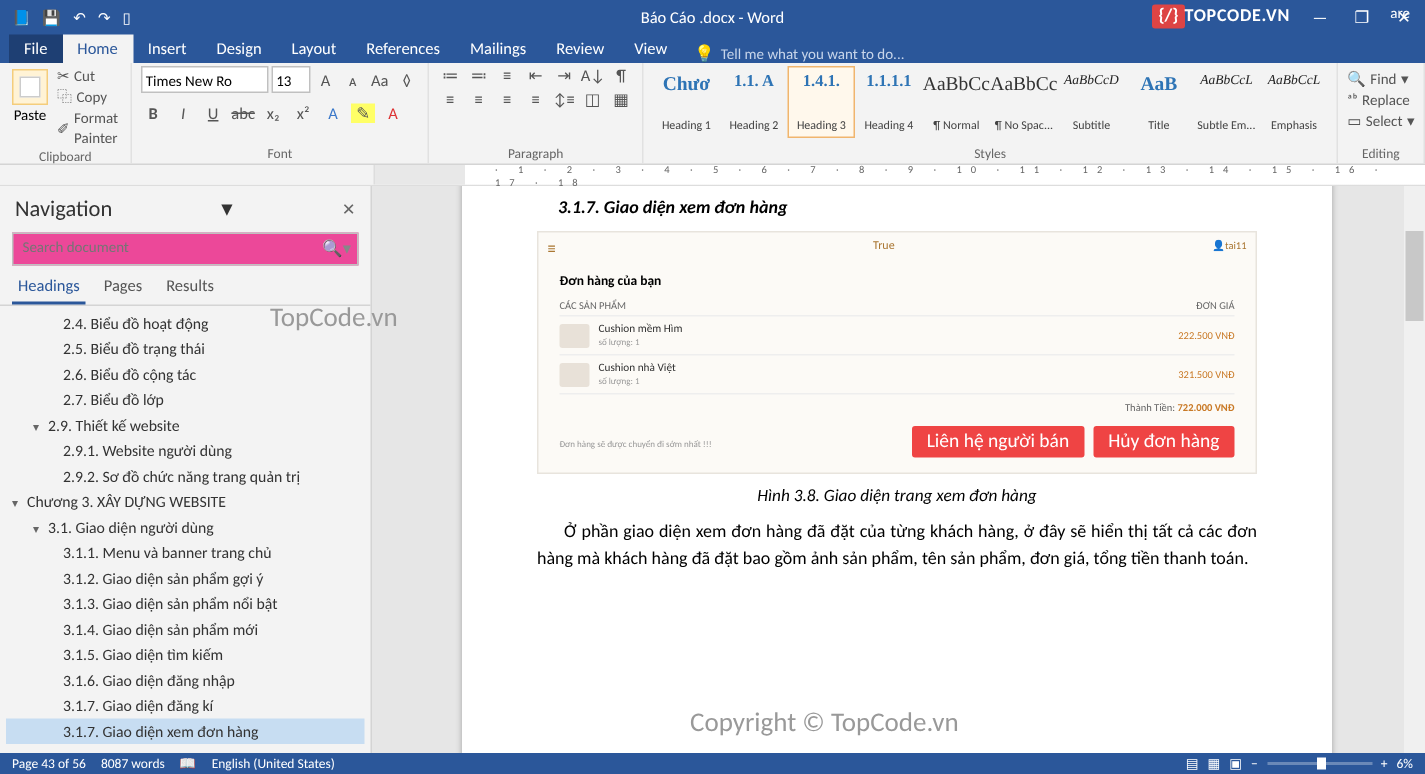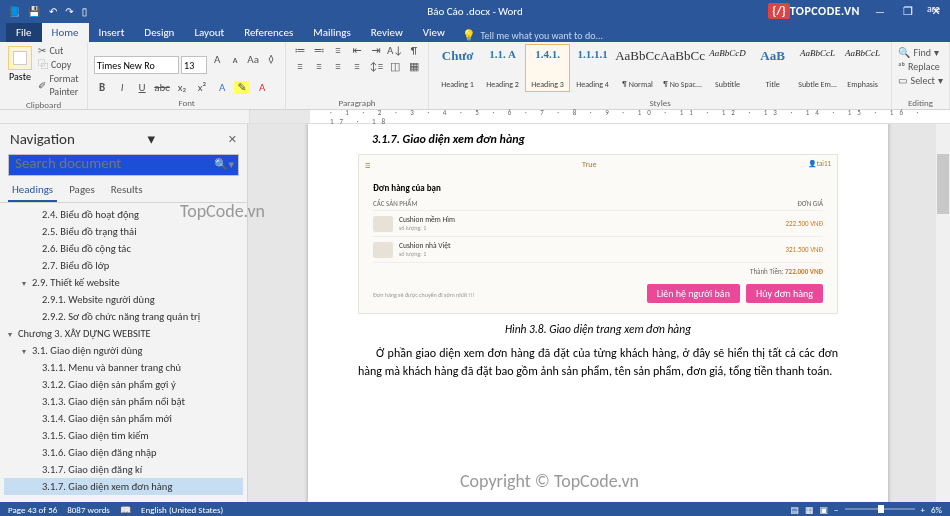--- a/index.html
+++ b/index.html
@@ -21,21 +21,21 @@
 .ribbon { height:68px; background:#f3f3f3; border-bottom:1px solid #d4d4d4; display:flex; }
 .rgroup { border-right:1px solid #e1e1e1; display:flex; flex-direction:column; padding:2px 6px 1px 6px; }
 .rgroup-body { flex:1; display:flex; align-items:flex-start; gap:4px; }
 .rgroup-label { text-align:center; font-size:9px; color:#666; padding-top:1px; }
 .clip-paste { display:flex; flex-direction:column; align-items:center; padding:2px; }
 .clip-icon { width:24px; height:24px; background:#fff3d6; border:1px solid #f4cd7c; position:relative; }
 .clip-icon::after { content:''; position:absolute; top:4px; left:4px; right:4px; bottom:4px; background:#fff; border:1px solid #ccc; }
 .clip-col { display:flex; flex-direction:column; gap:1px; font-size:10px; color:#555; }
 .clip-col div { display:flex; align-items:center; gap:3px; }
 .font-row1 { display:flex; align-items:center; gap:2px; }
-.font-select { height:18px; font-size:10px; border:1px solid #c0c0c0; background:#fff; padding:0 2px;margin-top:12px; }
+.font-select { height:18px; font-size:10px; border:1px solid #c0c0c0; background:#fff; padding:0 2px; }
 .font-row2 { display:flex; align-items:center; gap:4px; font-size:11px; margin-top:3px; }
 .btn-icon { width:16px; text-align:center; color:#555; }
 .para-grid { display:flex; flex-direction:column; gap:3px; }
 .para-row { display:flex; gap:3px; font-size:11px; color:#555; }
 .styles { display:flex; gap:0; }
 .style-box { width:45px; height:48px; border:1px solid transparent; display:flex; flex-direction:column; align-items:center; justify-content:space-between; padding:3px 0 2px 0; cursor:pointer; }
 .style-box.sel { border:1px solid #f0b56e; background:#fff8ec; }
 .style-preview { font-family:"Times New Roman",serif; color:#2e74b5; font-size:13px; font-weight:bold; }
 .style-preview.small { font-size:11px; }
 .style-preview.tiny { font-size:9px; color:#222; font-weight:normal; font-style:italic; }
@@ -44,21 +44,21 @@
 .editing-col { display:flex; flex-direction:column; font-size:10px; color:#555; gap:1px; padding-top:2px; }
 .editing-col div { display:flex; align-items:center; gap:3px; }
 .ruler { height:14px; background:#fff; border-bottom:1px solid #ddd; display:flex; }
 .ruler-space { width:250px; border-right:1px solid #ddd; background:#f3f3f3; }
 .ruler-main { flex:1; background:#fff; font-size:7px; color:#666; display:flex; align-items:center; padding-left:80px; letter-spacing:6px; background:linear-gradient(to right,#e8e8e8 0,#e8e8e8 60px,#fff 60px); }
 .main { position:absolute; top:124px; bottom:14px; left:0; right:0; display:flex; }
 .nav-pane { width:248px; background:#f3f3f3; border-right:1px solid #d4d4d4; display:flex; flex-direction:column; }
 .nav-header { padding:6px 10px 4px 10px; display:flex; justify-content:space-between; align-items:center; font-size:15px; color:#333; }
 .nav-close { color:#666; font-size:11px; }
 .nav-search { margin:2px 8px 4px 8px; position:relative; }
-.nav-search input { width:100%; height:22px; border:1px solid #c0c0c0; padding:0 20px 4px 6px; font-size:15px; background:#1d4ed8; }
+.nav-search input { width:100%; height:22px; border:1px solid #c0c0c0; padding:0 20px 4px 6px; font-size:10px; background:#ec4899; }
 .nav-search .search-icon { position:absolute; right:5px; top:4px; color:#888; font-size:11px; }
 .nav-tabs { display:flex; border-bottom:1px solid #d4d4d4; font-size:11px; padding-left:8px; gap:8px; }
 .nav-tab { padding:3px 4px 4px 4px; color:#555; cursor:pointer; }
 .nav-tab.active { color:#2b579a; border-bottom:2px solid #2b579a; }
 .nav-tree { flex:1; overflow-y:auto; font-size:10.5px; color:#333; padding:3px 4px; }
 .nav-item { padding:2px 4px 2px 4px; white-space:nowrap; overflow:hidden; text-overflow:ellipsis; cursor:pointer; display:flex; align-items:center; }
 .nav-item.sel { background:#c7ddf2; }
 .nav-item .caret { width:10px; display:inline-block; color:#666; }
 .nav-item .caret.open::before { content:'▾'; font-size:8px; }
 .ind0{padding-left:4px}.ind1{padding-left:18px}.ind2{padding-left:28px}
@@ -76,21 +76,21 @@
 .mock-body h5 { font-size:9px; margin:2px 0 4px 0; }
 .mock-table-head { display:flex; justify-content:space-between; font-size:7px; color:#666; border-bottom:1px solid #eee; padding:2px 0; }
 .mock-row { display:flex; align-items:center; padding:4px 0; border-bottom:1px solid #eee; }
 .mock-thumb { width:20px; height:16px; background:#e8e1d8; margin-right:6px; border-radius:2px; }
 .mock-prod { flex:1; font-size:7.5px; color:#333; }
 .mock-prod small{display:block;color:#999;font-size:6px}
 .mock-price { font-size:7px; color:#c97a27; }
 .mock-total { text-align:right; font-size:7px; padding:4px 0; color:#666; }
 .mock-total b{color:#c97a27}
 .mock-btns { display:flex; justify-content:flex-end; gap:6px; padding:4px 0 6px 0; }
-.mock-btn { background:#ec4899; color:#fff; font-size:10px; padding:3px 10px; border-radius:2px; }
+.mock-btn { background:#ef4444; color:#fff; font-size:13px; padding:3px 10px; border-radius:2px; }
 .wm { position:absolute; color:#999; font-size:18px; pointer-events:none; }
 .wm1{left:180px;top:200px}.wm2{left:460px;top:470px}
 .share { color:#fff; font-size:10px; position:absolute; right:10px; top:2px; }
 .statusbar { position:absolute; left:0; right:0; bottom:0; height:14px; background:#2b579a; color:#fff; font-size:9px; display:flex; align-items:center; justify-content:space-between; padding:0 8px; }
 .sb-left{display:flex;gap:10px}
 .sb-right{display:flex;gap:6px;align-items:center}
 .zoom-slider{width:70px;height:2px;background:#6a89b8;position:relative}
 .zoom-slider::after{content:'';position:absolute;left:48%;top:-3px;width:6px;height:8px;background:#fff}
 .scrollbar-v { position:absolute; right:0; top:0; bottom:0; width:14px; background:#f0f0f0; }
 .scrollbar-v .thumb { position:absolute; top:30px; width:12px; left:1px; height:60px; background:#c8c8c8; }

